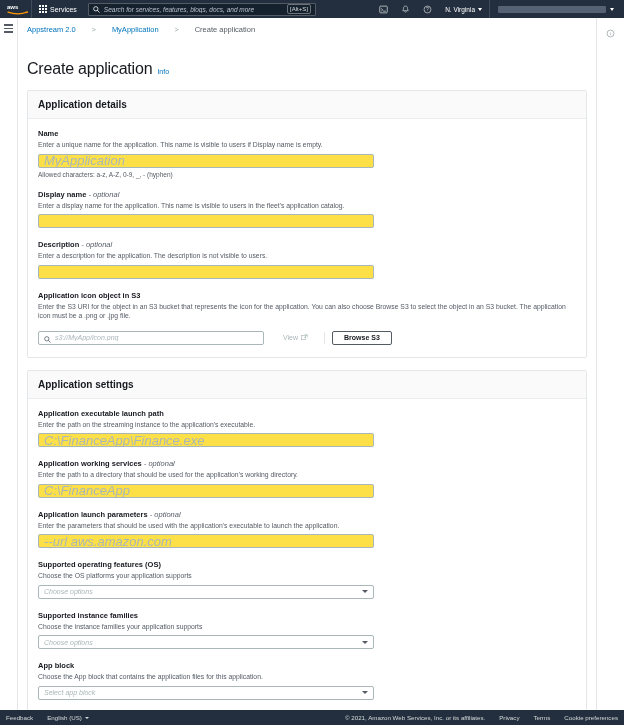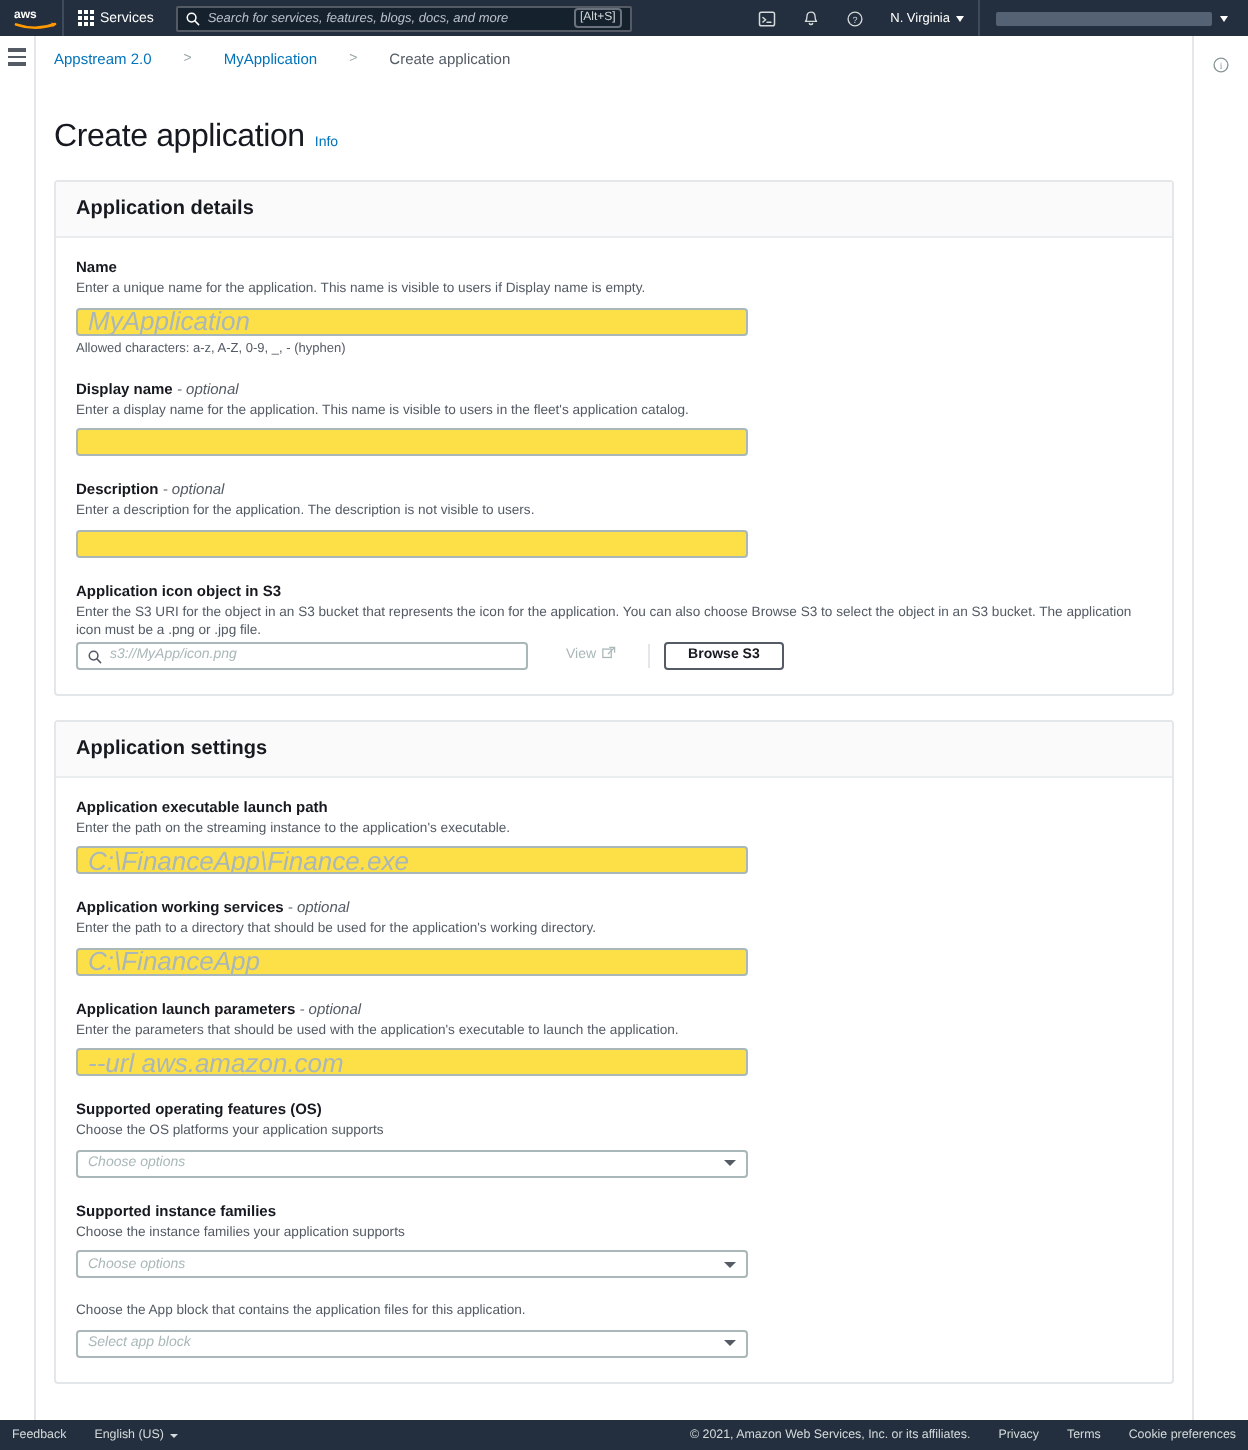--- a/index.html
+++ b/index.html
@@ -253,21 +253,21 @@
   }
   .select-text { flex: 1; font-size: 7px; color: #aab7b8; font-style: italic; }
   .select-caret {
     width: 0; height: 0;
     border-left: 3px solid transparent;
     border-right: 3px solid transparent;
     border-top: 3.5px solid #545b64;
   }
 
   
-  .s3-row { display: flex; align-items: center; gap: 0; margin-top: 0; }
+  .s3-row { display: flex; align-items: center; gap: 0; margin-top: 10px; }
   .s3-input-wrap {
     width: 226px;
     height: 14px;
     border: 1px solid #aab7b8;
     border-radius: 2px;
     background: #ffffff;
     display: flex;
     align-items: center;
     padding: 0 5px;
     gap: 4px;
@@ -551,20 +551,21 @@
         <div class="field">
           <div class="field-label">Supported instance families</div>
           <div class="field-desc">Choose the instance families your application supports</div>
           <div class="select-box">
             <span class="select-text">Choose options</span>
             <span class="select-caret"></span>
           </div>
         </div>
 
         <div class="field">
+          <div class="field-label">App block</div>
           <div class="field-desc">Choose the App block that contains the application files for this application.</div>
           <div class="select-box">
             <span class="select-text">Select app block</span>
             <span class="select-caret"></span>
           </div>
         </div>
 
       </div>
     </div>
 

